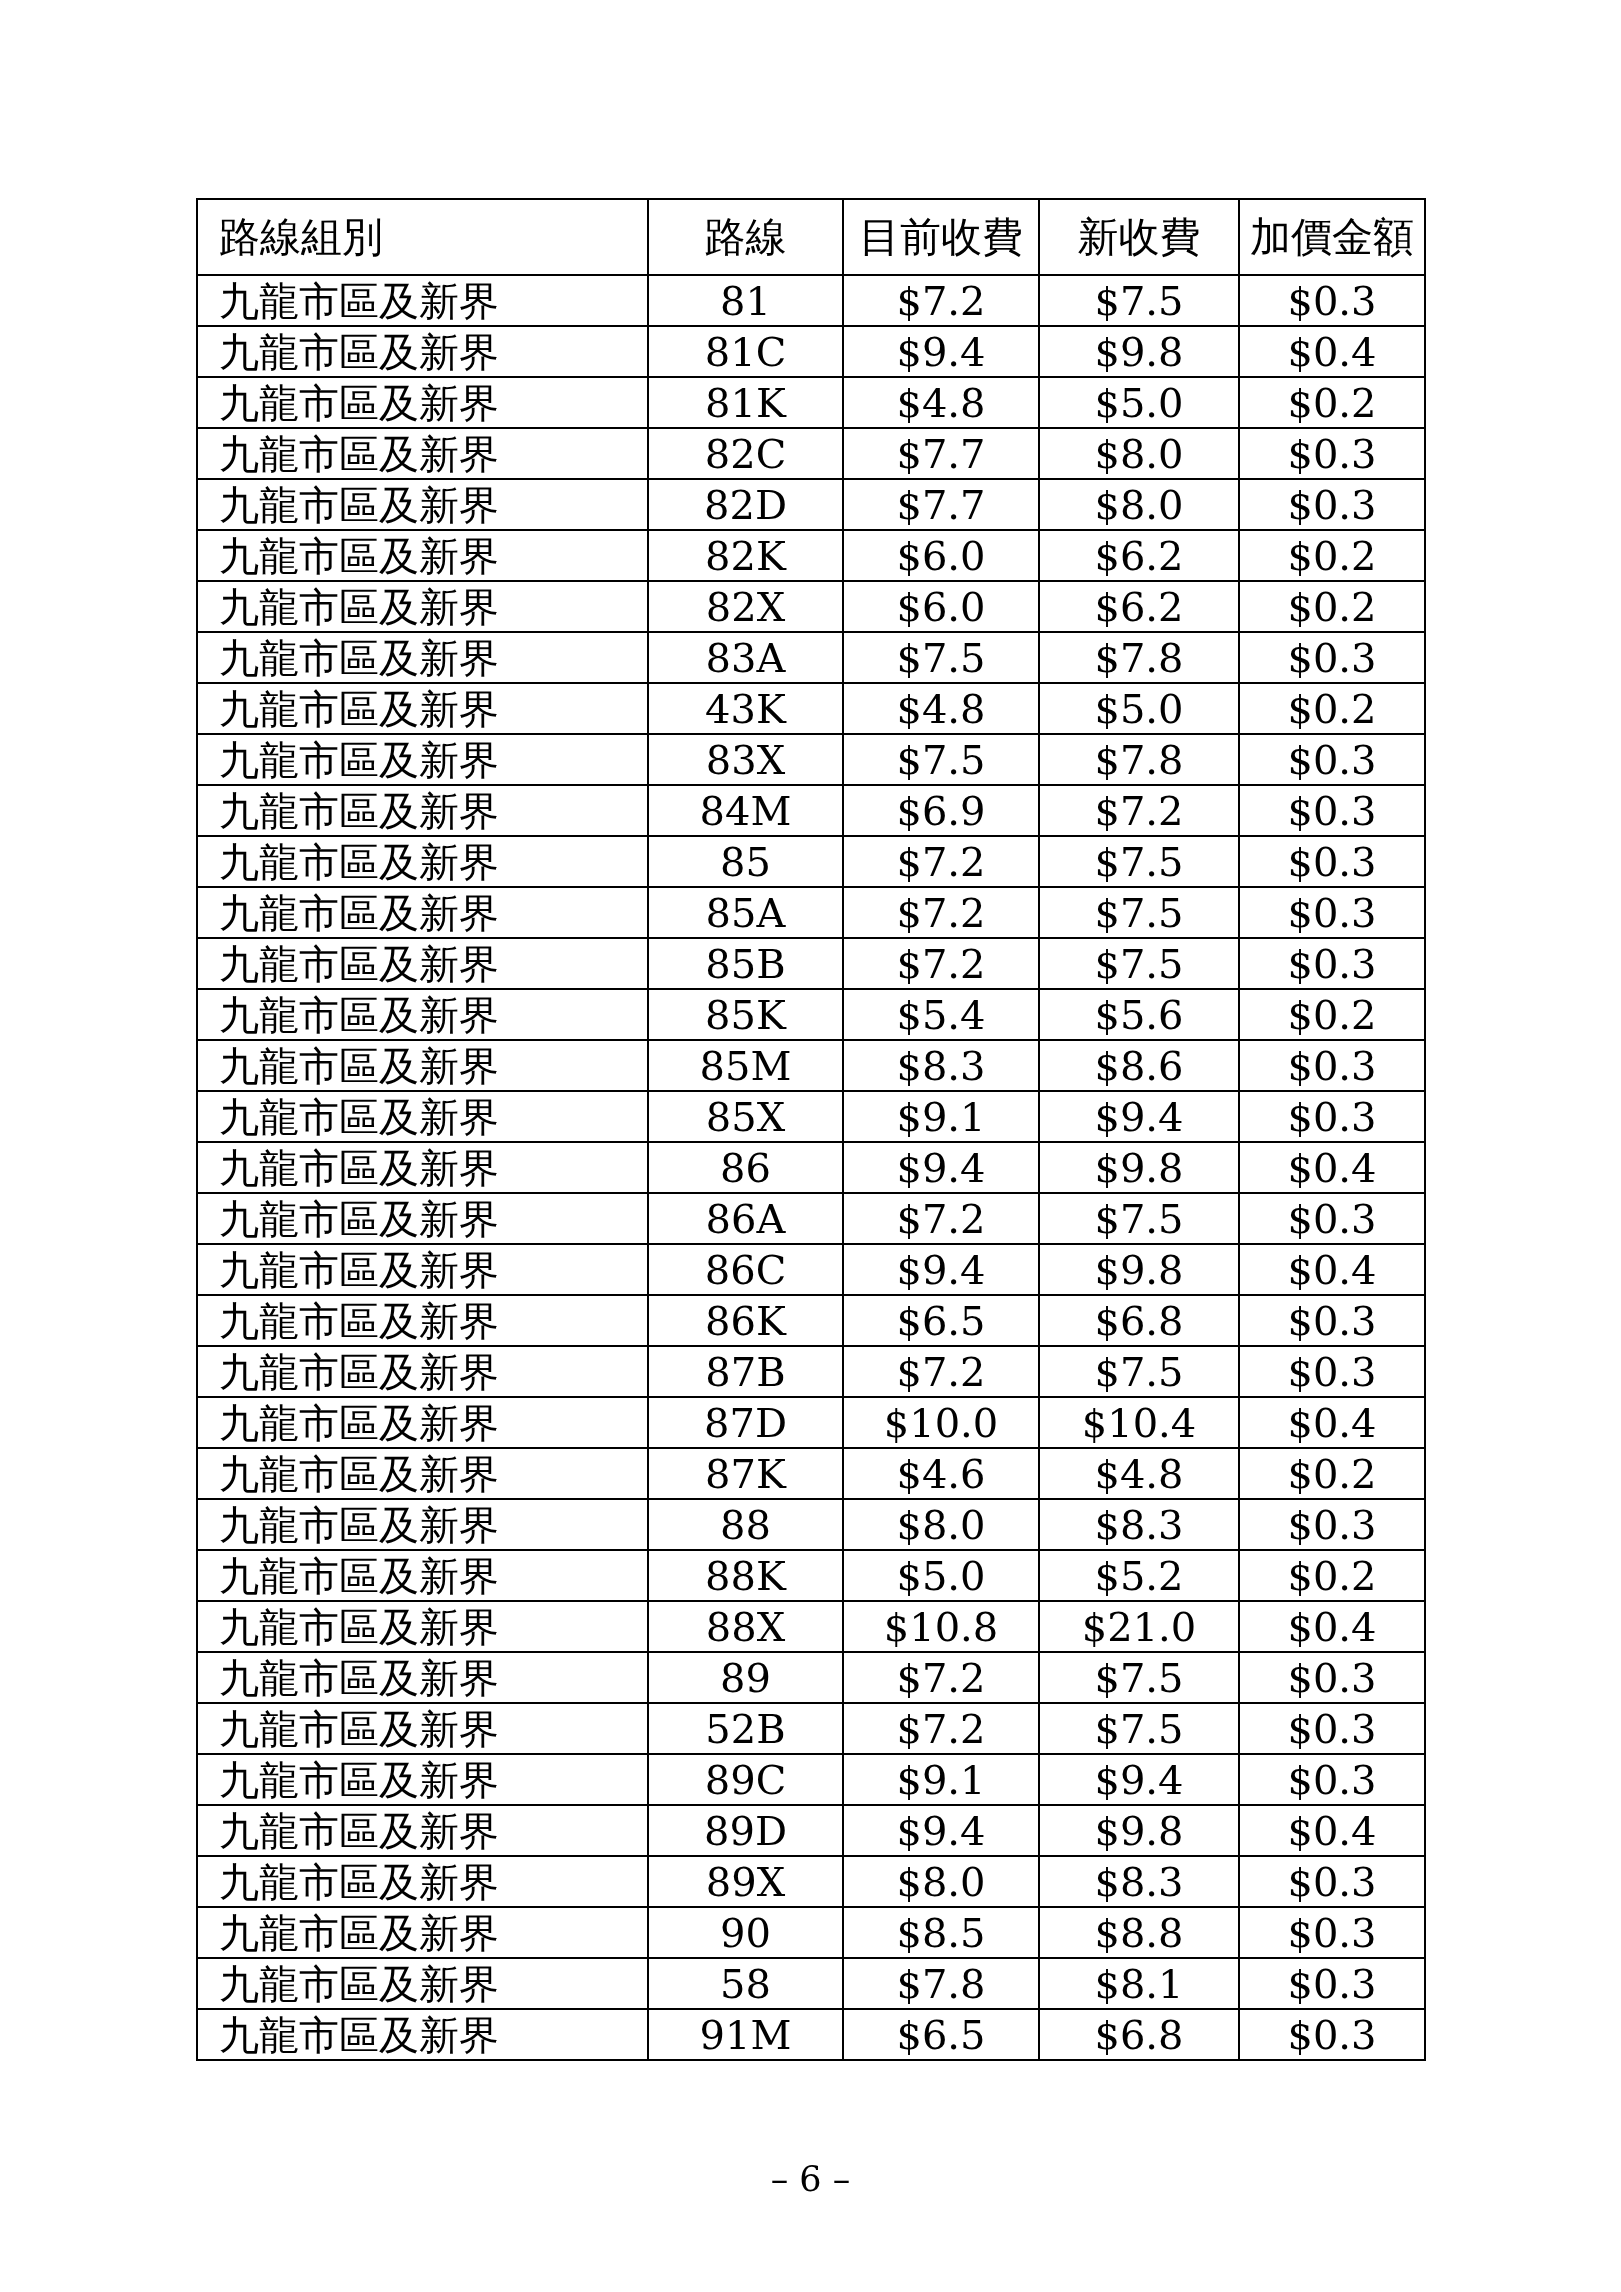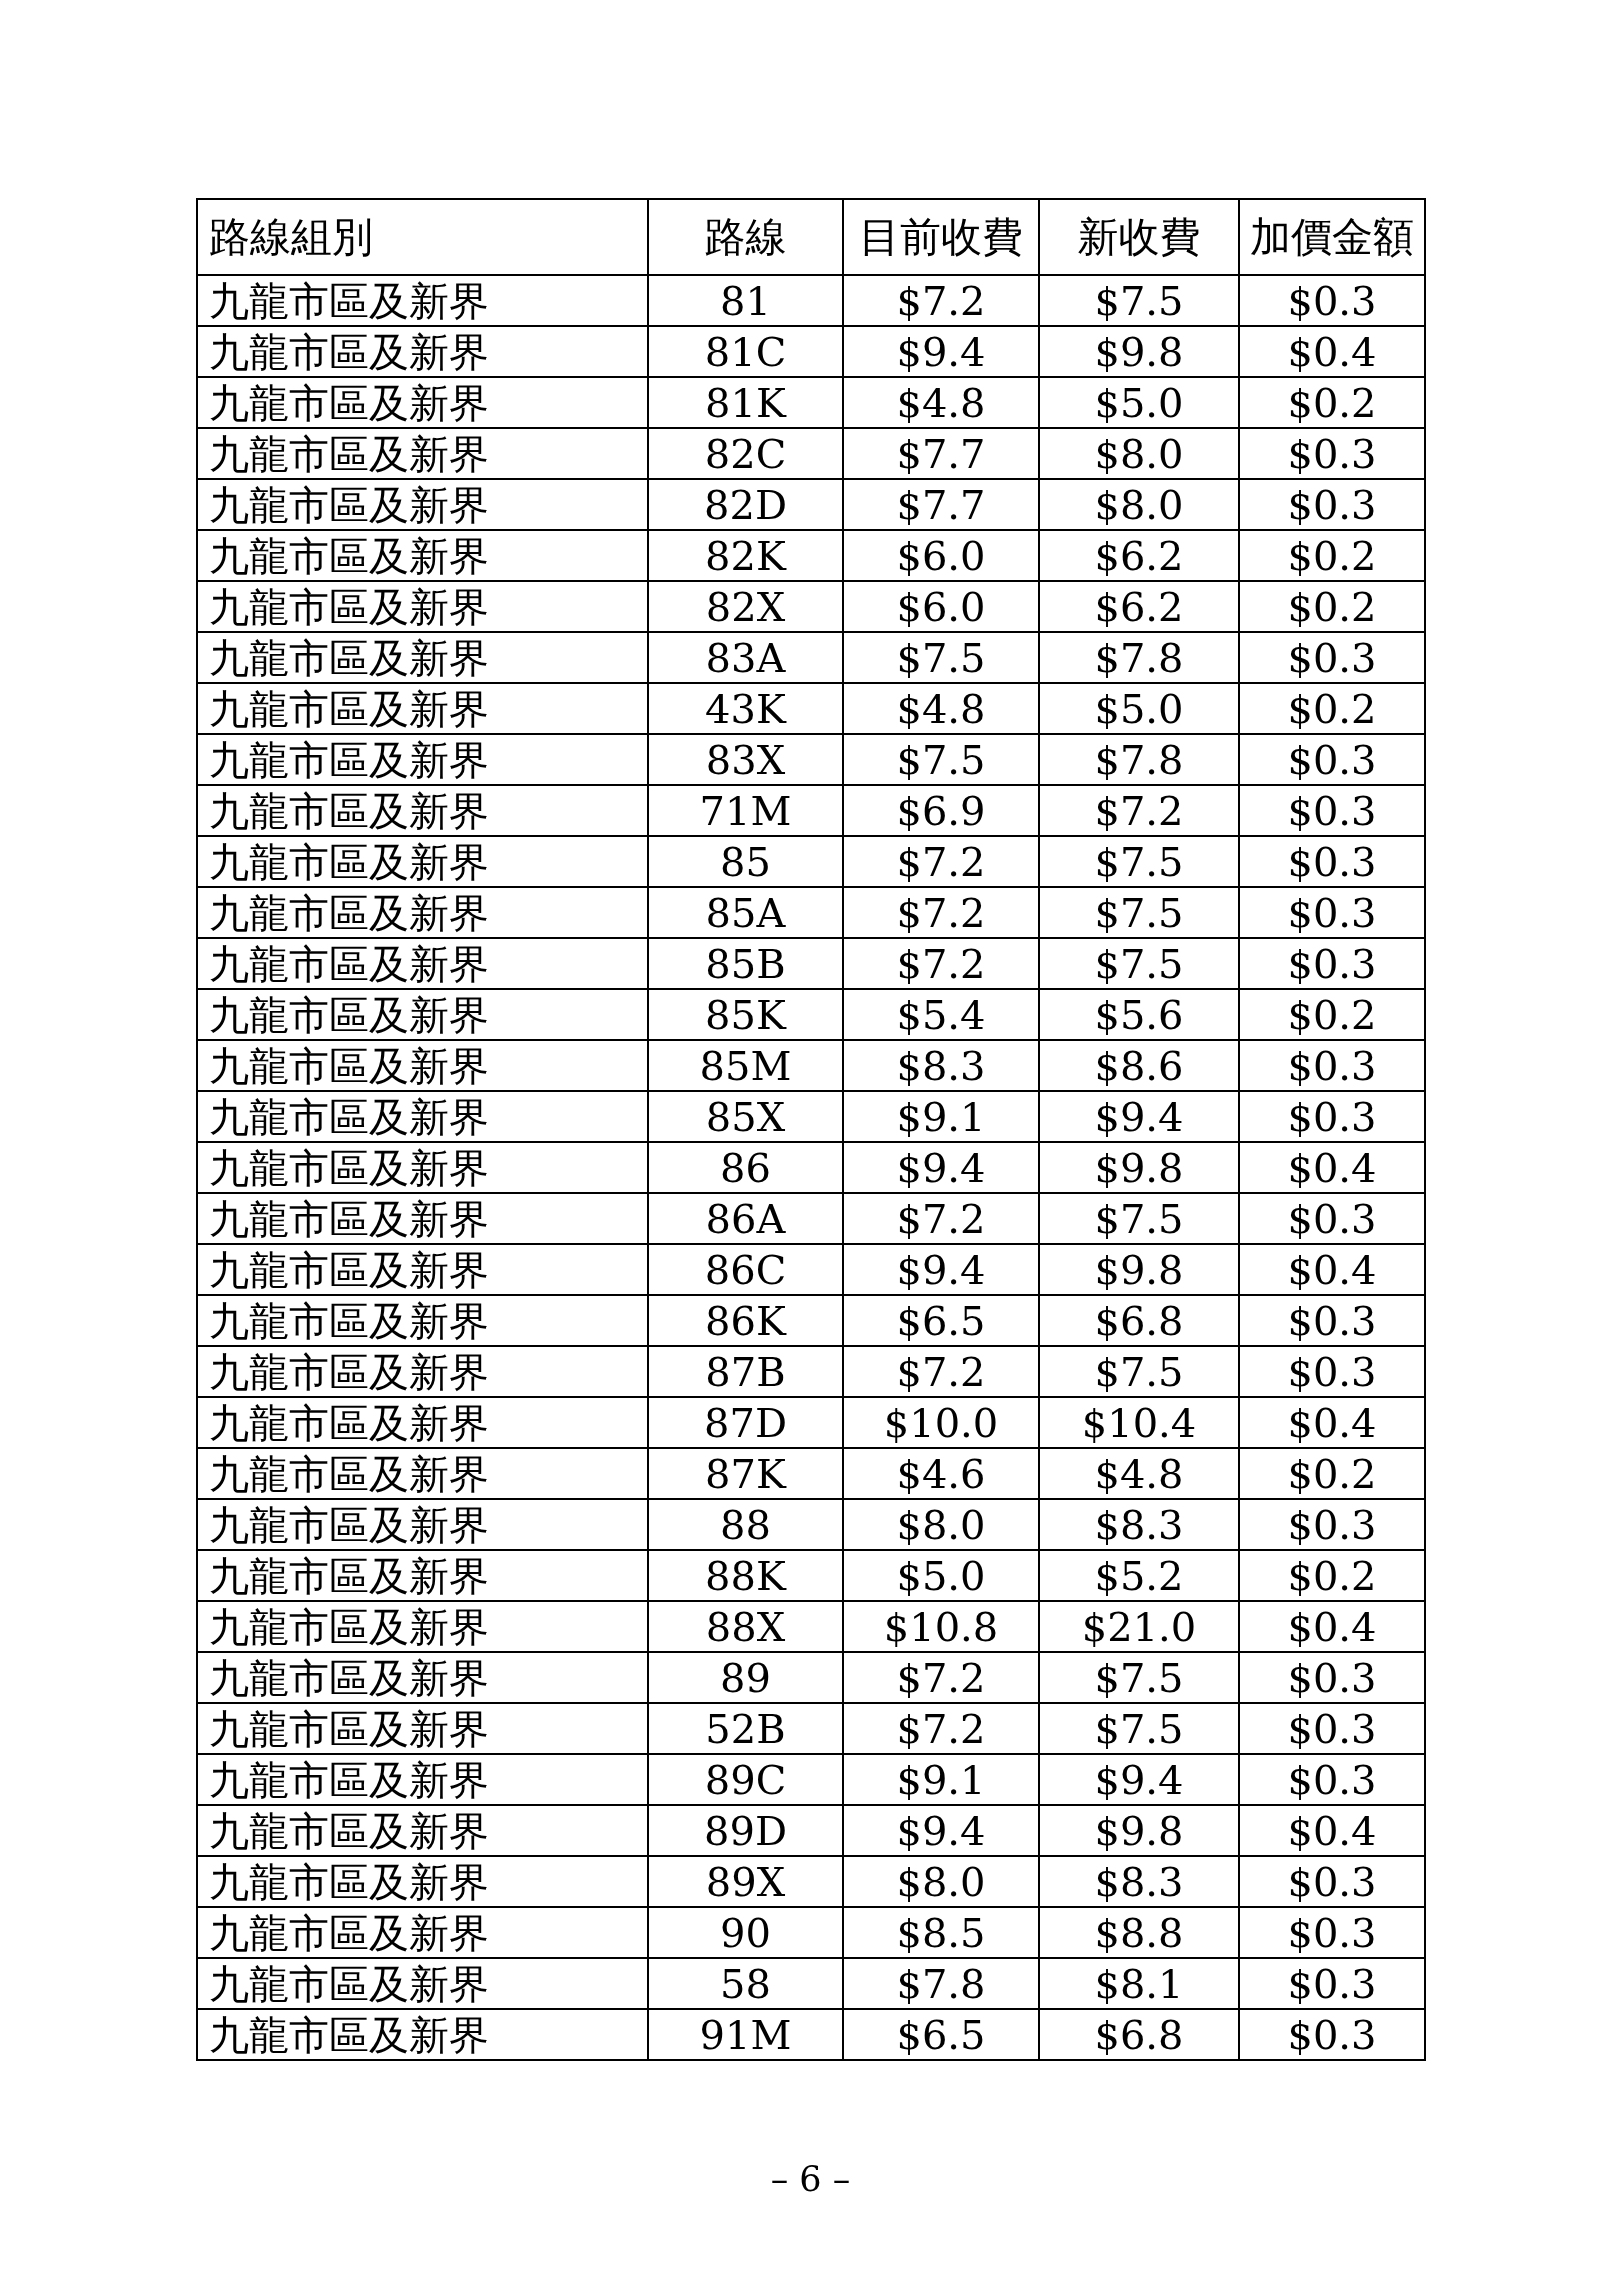--- a/index.html
+++ b/index.html
@@ -39,21 +39,21 @@
     overflow: hidden;
     white-space: nowrap;
   }
   .fare-table thead tr { height: 76px; }
   .fare-table tbody tr { height: 51px; }
   .fare-table th { font-size: 41px; }
   .fare-table td { font-size: 40px; }
   .fare-table th:first-child,
   .fare-table td:first-child {
     text-align: left;
-    padding-left: 11px;
+    padding-left: 21px;
   }
   .page-footer {
     position: absolute;
     left: 0;
     top: 2158px;
     width: 100%;
     text-align: center;
     font-size: 35px;
     line-height: 43px;
     color: #000000;
@@ -147,21 +147,21 @@
   </tr>
         <tr>
     <td>九龍市區及新界</td>
     <td>83X</td>
     <td>$7.5</td>
     <td>$7.8</td>
     <td>$0.3</td>
   </tr>
         <tr>
     <td>九龍市區及新界</td>
-    <td>71M</td>
+    <td>84M</td>
     <td>$6.9</td>
     <td>$7.2</td>
     <td>$0.3</td>
   </tr>
         <tr>
     <td>九龍市區及新界</td>
     <td>85</td>
     <td>$7.2</td>
     <td>$7.5</td>
     <td>$0.3</td>

